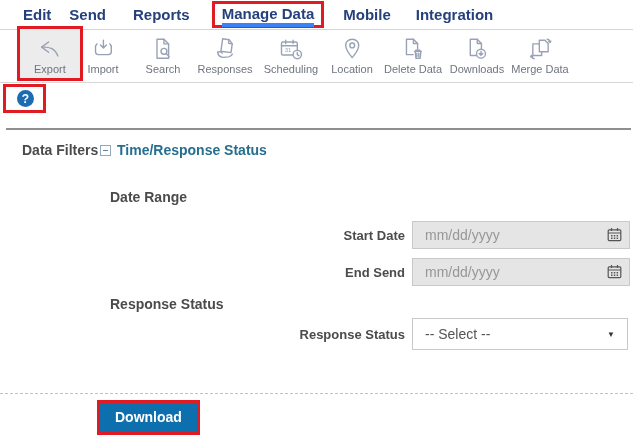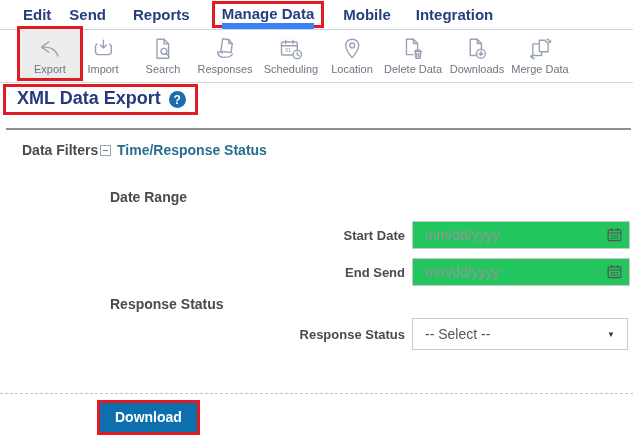--- a/index.html
+++ b/index.html
@@ -6,21 +6,21 @@
   body{font-family:"Liberation Sans",sans-serif;}
   .screen{position:relative;width:633px;height:442px;background:#fff;overflow:hidden;}
 
   
   .nav{position:absolute;left:0;top:0;width:100%;height:30px;border-bottom:1px solid #ccd7e2;
        display:flex;align-items:center;padding-left:23px;box-sizing:border-box;background:#fff;}
   .nav-item{font-size:15px;font-weight:bold;color:#25407d;white-space:nowrap;cursor:pointer;}
   .nav-item.m1{margin-right:18px;} .nav-item.m2{margin-right:27px;} .nav-item.m3{margin-right:22px;}
   .nav-item.m4{margin-right:25px;}
   .nav-active-box{border:3px solid #e01b24;padding:1px 7px 2px 7px;margin-right:19px;}
-  .nav-active-box .nav-item{margin:0;border-bottom:6px solid #3b82f6;padding-bottom:1px;}
+  .nav-active-box .nav-item{margin:0;border-bottom:4px solid #3b82f6;padding-bottom:1px;}
 
   
   .toolbar{position:absolute;left:0;top:30px;width:100%;height:53px;border-bottom:1px solid #d8d8d8;
            box-sizing:border-box;background:#fff;}
   .tb-item{position:absolute;top:4px;transform:translateX(-50%);display:flex;flex-direction:column;
            align-items:center;gap:1px;cursor:pointer;}
   .tb-icon{height:28px;display:flex;align-items:flex-end;justify-content:center;}
   .tb-icon svg{stroke:#99a2b4;fill:none;stroke-width:1.5;stroke-linecap:round;stroke-linejoin:round;}
   .tb-label{font-size:11px;color:#6f7480;white-space:nowrap;}
   .tb-item.selected{left:17px;top:-4px;transform:none;background:#ececec;border:3px solid #e01b24;
@@ -41,21 +41,21 @@
   .minus-icon{width:11px;height:11px;border:1px solid #8fa9bd;display:flex;align-items:center;
               justify-content:center;box-sizing:border-box;}
   .minus-icon::after{content:"";width:5px;border-top:1px solid #5c87a3;}
   .group-label{font-size:14px;font-weight:bold;color:#266e8e;}
 
   
   .sec-heading{position:absolute;font-size:14px;font-weight:bold;color:#4b4b4b;}
   .f-label{position:absolute;width:120px;text-align:right;font-size:13px;font-weight:bold;color:#4b4b4b;}
   .date-wrap{position:absolute;left:412px;width:218px;height:28px;}
   .date-input{width:100%;height:100%;border:1px solid #c9c9c9;box-sizing:border-box;
-              padding:0 30px 0 12px;font-size:14px;color:#555;font-family:inherit;background:#22c55e;}
+              padding:0 30px 0 12px;font-size:14px;color:#555;font-family:inherit;background:#e5e5e5;}
   .date-input::placeholder{color:#979797;opacity:1;}
   .cal-icon{position:absolute;right:8px;top:6px;cursor:pointer;line-height:0;}
   .select-box{position:absolute;left:412px;top:318px;width:216px;height:32px;border:1px solid #c9c9c9;
               box-sizing:border-box;display:flex;align-items:center;padding:0 12px;font-size:14px;
               color:#555;background:#fff;cursor:pointer;}
   .select-arrow{margin-left:auto;font-size:8px;color:#333;}
 
   
   .dashed{position:absolute;left:0;top:393px;width:633px;border-top:1px dashed #c2c2c2;}
   .dl-box{position:absolute;left:97px;top:400px;border:3px solid #e01b24;}
@@ -183,21 +183,20 @@
           <path d="M13 4.5 h6 l3.5 3.5 V17 H13 z" fill="#fff"></path>
           <path d="M21.5 3.5 q3 0.5 3 3.5 M24.5 7 l-1.3 -0.9 M24.5 7 l0.9 -1.4"></path>
           <path d="M7.5 24.5 q-3 -0.5 -3 -3.5 M4.5 21 l1.3 0.9 M4.5 21 l-0.9 1.4"></path>
         </svg>
       </span>
       <span class="tb-label">Merge Data</span>
     </div>
   </div>
 
   <div class="title-box">
-    <span class="page-title">XML Data Export</span>
     <span class="help-icon">?</span>
   </div>
   <div class="title-divider"></div>
 
   <div class="filters-row">
     <span class="filters-label">Data Filters</span>
     <span class="group-toggle">
       <span class="minus-icon"></span>
       <span class="group-label">Time/Response Status</span>
     </span>

